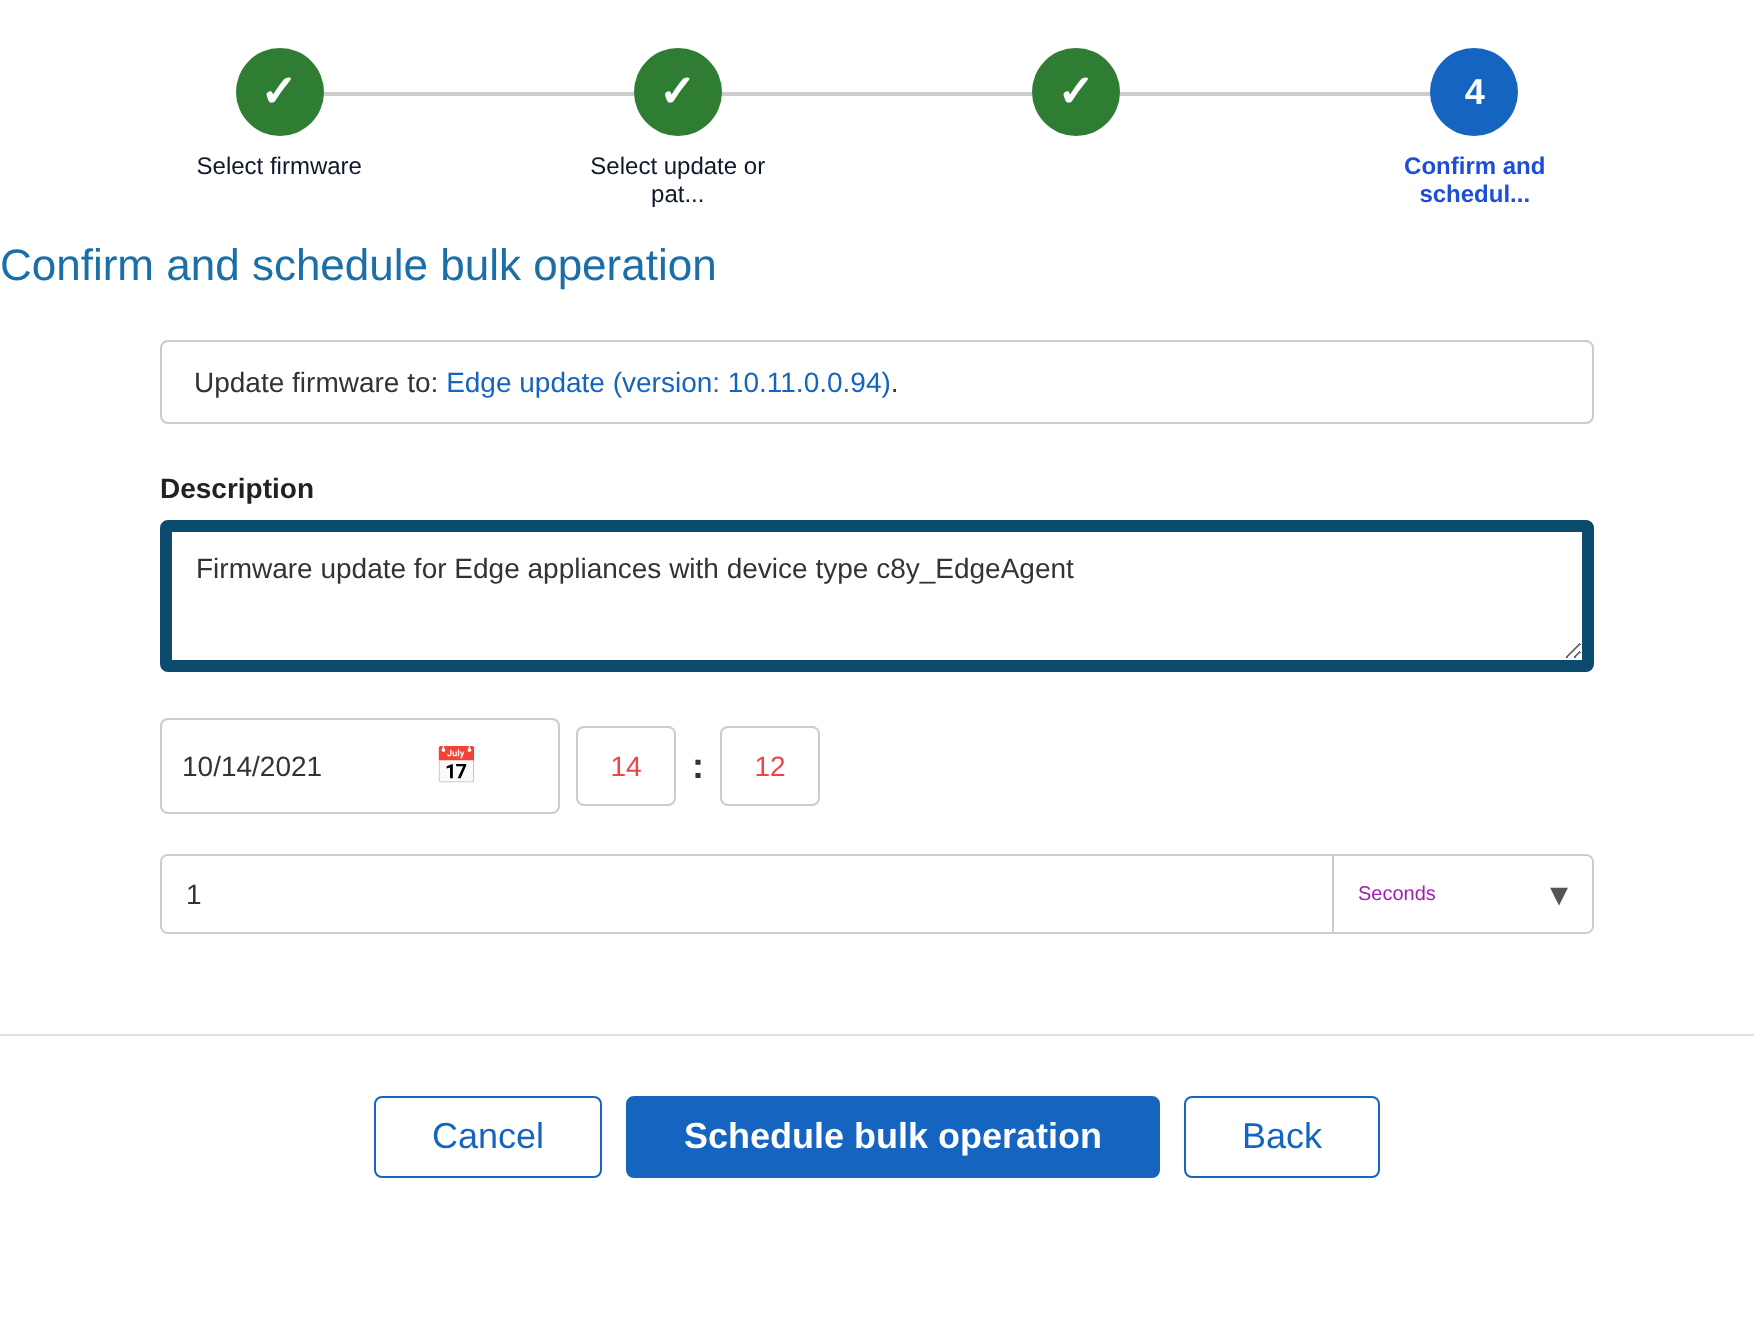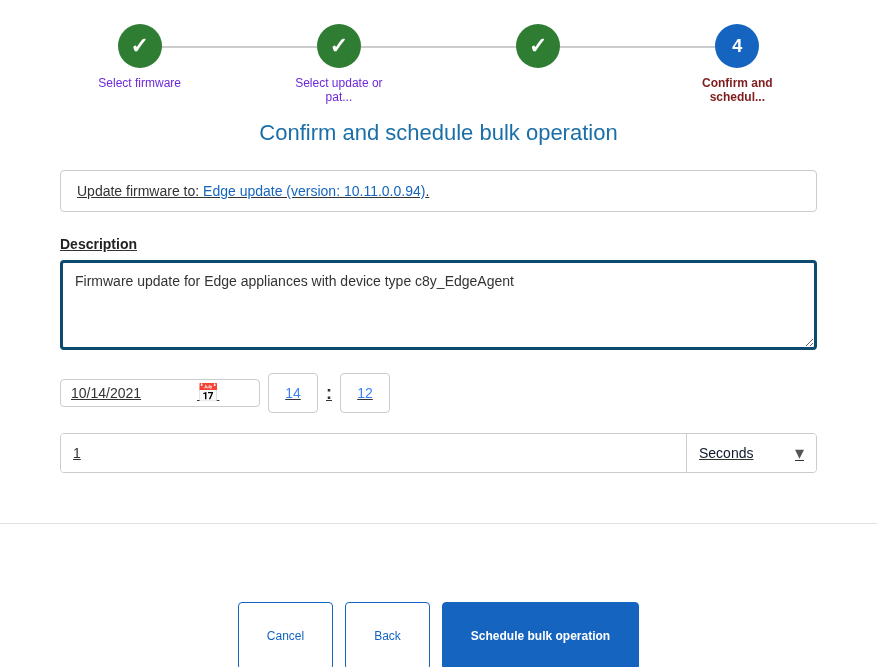--- a/index.html
+++ b/index.html
@@ -54,46 +54,45 @@
       color: #fff;
     }
     .step-circle.active {
       background: #1565c0;
       color: #fff;
       font-size: 18px;
     }
     .step-label {
       margin-top: 8px;
       font-size: 12px;
-      color: #6d28d9;
+      color: #0f172a;
       text-align: center;
       max-width: 110px;
     }
     .step-label.active {
-      color: #7f1d1d;
+      color: #1d4ed8;
       font-weight: bold;
     }
     .checkmark {
       font-size: 22px;
       color: #fff;
     }
 
     
     .page-title {
-      text-align: center;
+      text-align: left;
       color: #1a6fa8;
       font-size: 22px;
       font-weight: normal;
       margin-bottom: 20px;
     }
 
     
     .content-area {
-      padding: 0 60px;
-      text-decoration: underline;
+      padding: 0 80px;
     }
 
     
     .info-box {
       border: 1px solid #ccc;
       border-radius: 4px;
       padding: 12px 16px;
       margin-bottom: 24px;
       font-size: 14px;
       color: #333;
@@ -107,43 +106,43 @@
       margin-bottom: 20px;
     }
     .field-label {
       font-size: 14px;
       font-weight: bold;
       margin-bottom: 8px;
       color: #222;
     }
     .field-textarea {
       width: 100%;
-      border: 3px solid #0c4a6e;
+      border: 6px solid #0c4a6e;
       border-radius: 4px;
       padding: 10px 12px;
       font-size: 14px;
       color: #333;
       resize: vertical;
-      height: 90px;
+      height: 76px;
       font-family: Arial, sans-serif;
     }
 
     
     .date-row {
       display: flex;
       align-items: center;
       gap: 8px;
     }
     .date-input-wrapper {
       display: flex;
       align-items: center;
       border: 1px solid #ccc;
       border-radius: 4px;
       padding: 0 10px;
-      height: 28px;
+      height: 48px;
       min-width: 200px;
     }
     .date-input-wrapper input {
       border: none;
       outline: none;
       font-size: 14px;
       color: #333;
       width: 120px;
       font-family: Arial, sans-serif;
     }
@@ -153,21 +152,21 @@
       margin-left: 6px;
       cursor: pointer;
     }
     .time-input {
       border: 1px solid #ccc;
       border-radius: 4px;
       height: 40px;
       width: 50px;
       text-align: center;
       font-size: 14px;
-      color: #3b82f6;
+      color: #ef4444;
       font-family: Arial, sans-serif;
     }
     .time-separator {
       font-size: 18px;
       color: #333;
       font-weight: bold;
     }
 
     
     .delay-row {
@@ -194,46 +193,45 @@
       align-items: center;
       border-left: 1px solid #ccc;
       padding: 0 12px;
       height: 100%;
       background: #fff;
       cursor: pointer;
       min-width: 130px;
       justify-content: space-between;
     }
     .delay-select-text {
-      font-size: 14px;
-      color: #0f172a;
+      font-size: 10px;
+      color: #a21caf;
     }
     .dropdown-arrow {
       font-size: 18px;
       color: #555;
       margin-left: 8px;
     }
 
     
     .footer {
       display: flex;
       justify-content: center;
       align-items: center;
       gap: 12px;
       padding: 30px 80px 20px;
       border-top: 1px solid #e0e0e0;
       margin-top: 30px;
     }
     .btn {
-      padding: 26px 28px;
-      border-radius: 4px;
-      font-size: 12px;
+      padding: 9px 28px;
+      border-radius: 4px;
+      font-size: 18px;
       cursor: pointer;
       font-family: Arial, sans-serif;
-      margin-top: 48px;
     }
     .btn-outline {
       background: #fff;
       border: 1px solid #1565c0;
       color: #1565c0;
     }
     .btn-primary {
       background: #1565c0;
       border: 1px solid #1565c0;
       color: #fff;
@@ -314,15 +312,15 @@
           <span class="dropdown-arrow">▾</span>
         </div>
       </div>
     </div>
 
   </div>
 </div>
 
 <div class="footer">
   <button class="btn btn-outline">Cancel</button>
+  <button class="btn btn-primary">Schedule bulk operation</button>
   <button class="btn btn-outline">Back</button>
-  <button class="btn btn-primary">Schedule bulk operation</button>
 </div>
 
 </body></html>

